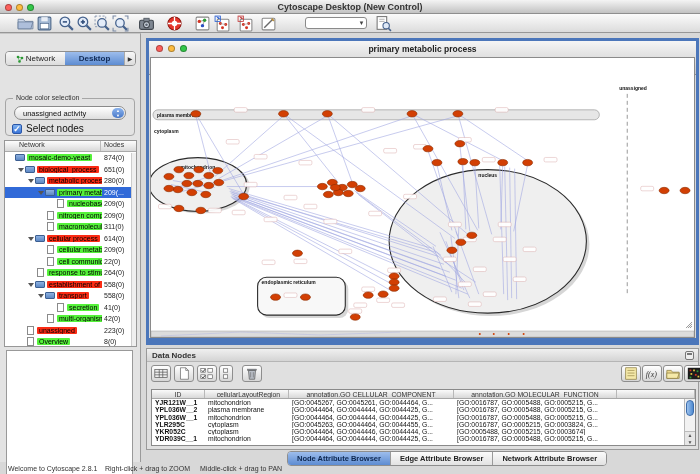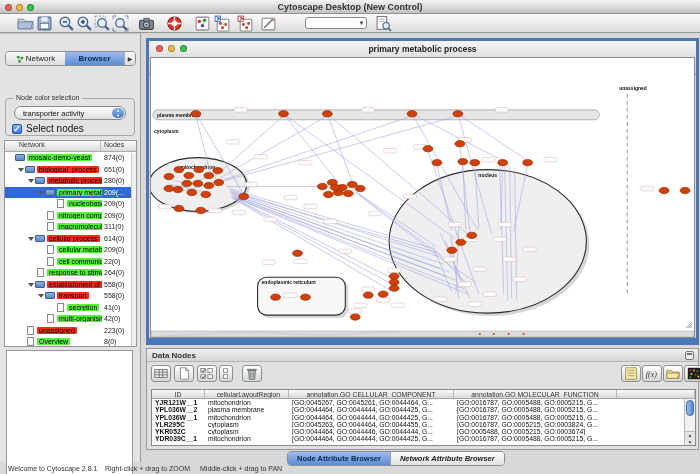--- a/index.html
+++ b/index.html
@@ -117,21 +117,21 @@
   .vscroll{position:absolute;right:0;top:9px;bottom:0;width:11px;background:#f2f2f2;border-left:1px solid #b8b8b8;}
   .vthumb{position:absolute;left:1px;top:1px;width:8px;height:16px;border-radius:4px;
     background:linear-gradient(90deg,#9cc2ee,#4f8ad0);border:1px solid #3c6cab;}
   .varrows{position:absolute;left:0;bottom:0;width:10px;height:14px;background:#e6e6e6;border-top:1px solid #bbb;
     font-size:5px;line-height:7px;text-align:center;color:#555;}
   
   .attr-tabs{position:absolute;left:287px;top:451px;display:flex;border:1px solid #8e8e8e;
     border-radius:4px;overflow:hidden;background:#eee;}
   .atab{padding:2px 9px;font-size:7.5px;font-weight:bold;color:#222;
     background:linear-gradient(#fbfbfb,#e2e2e2);border-right:1px solid #9a9a9a;}
-  .atab:last-child{border-right:none;font-style:italic;}
+  .atab:last-child{border-right:none;}
   .atab.sel{background:linear-gradient(#9dbdec,#5d8cd2);color:#0d2750;}
   .statusbar{position:absolute;left:0;top:462px;width:700px;height:12px;font-size:7px;color:#333;}
   .statusbar span{position:absolute;top:3px;}
 </style>
 </head>
 <body>
 
 <div class="app">
 
   <div class="titlebar">
@@ -244,28 +244,28 @@
       <div class="ctab">
         <svg width="8" height="8" viewBox="0 0 8 8">
             <circle cx="2" cy="2" r="1.3" fill="#2c9a35"></circle>
             <circle cx="6" cy="3" r="1.3" fill="#2c9a35"></circle>
             <circle cx="3.5" cy="6.5" r="1.3" fill="#2c9a35"></circle>
             <path d="M2 2L6 3L3.5 6.5z" fill="none" stroke="#2c9a35" stroke-width="0.6"></path>
           </svg>
         <span>Network</span>
       </div>
       <div class="ctab sel">
-        <span>Browser</span>
+        <span>Desktop</span>
       </div>
       <div class="ctab-arrow">▶</div>
     </div>
     <div class="groupbox">
       <span class="grouplabel">Node color selection</span>
       <div class="combo">
-        <span>transporter activity</span>
+        <span>unassigned activity</span>
         <span class="combo-step">▲<br>▼</span>
       </div>
     </div>
     <div class="cbrow">
       <span class="cb">✓</span>
       <span class="cblabel">Select nodes</span>
     </div>
     <div class="tree">
       <div class="tree-head">
         <span class="th-net">Network</span>
@@ -708,20 +708,21 @@
         </div>
       <div class="vscroll">
         <div class="vthumb"></div>
         <div class="varrows">▲<br>▼</div>
       </div>
     </div>
   </div>
 
   <div class="attr-tabs">
     <div class="atab sel">Node Attribute Browser</div>
+    <div class="atab">Edge Attribute Browser</div>
     <div class="atab">Network Attribute Browser</div>
   </div>
 
   <div class="statusbar">
     <span style="left:8px">Welcome to Cytoscape 2.8.1</span>
     <span style="left:105px">Right-click + drag to ZOOM</span>
     <span style="left:200px">Middle-click + drag to PAN</span>
   </div>
 
 </div>

